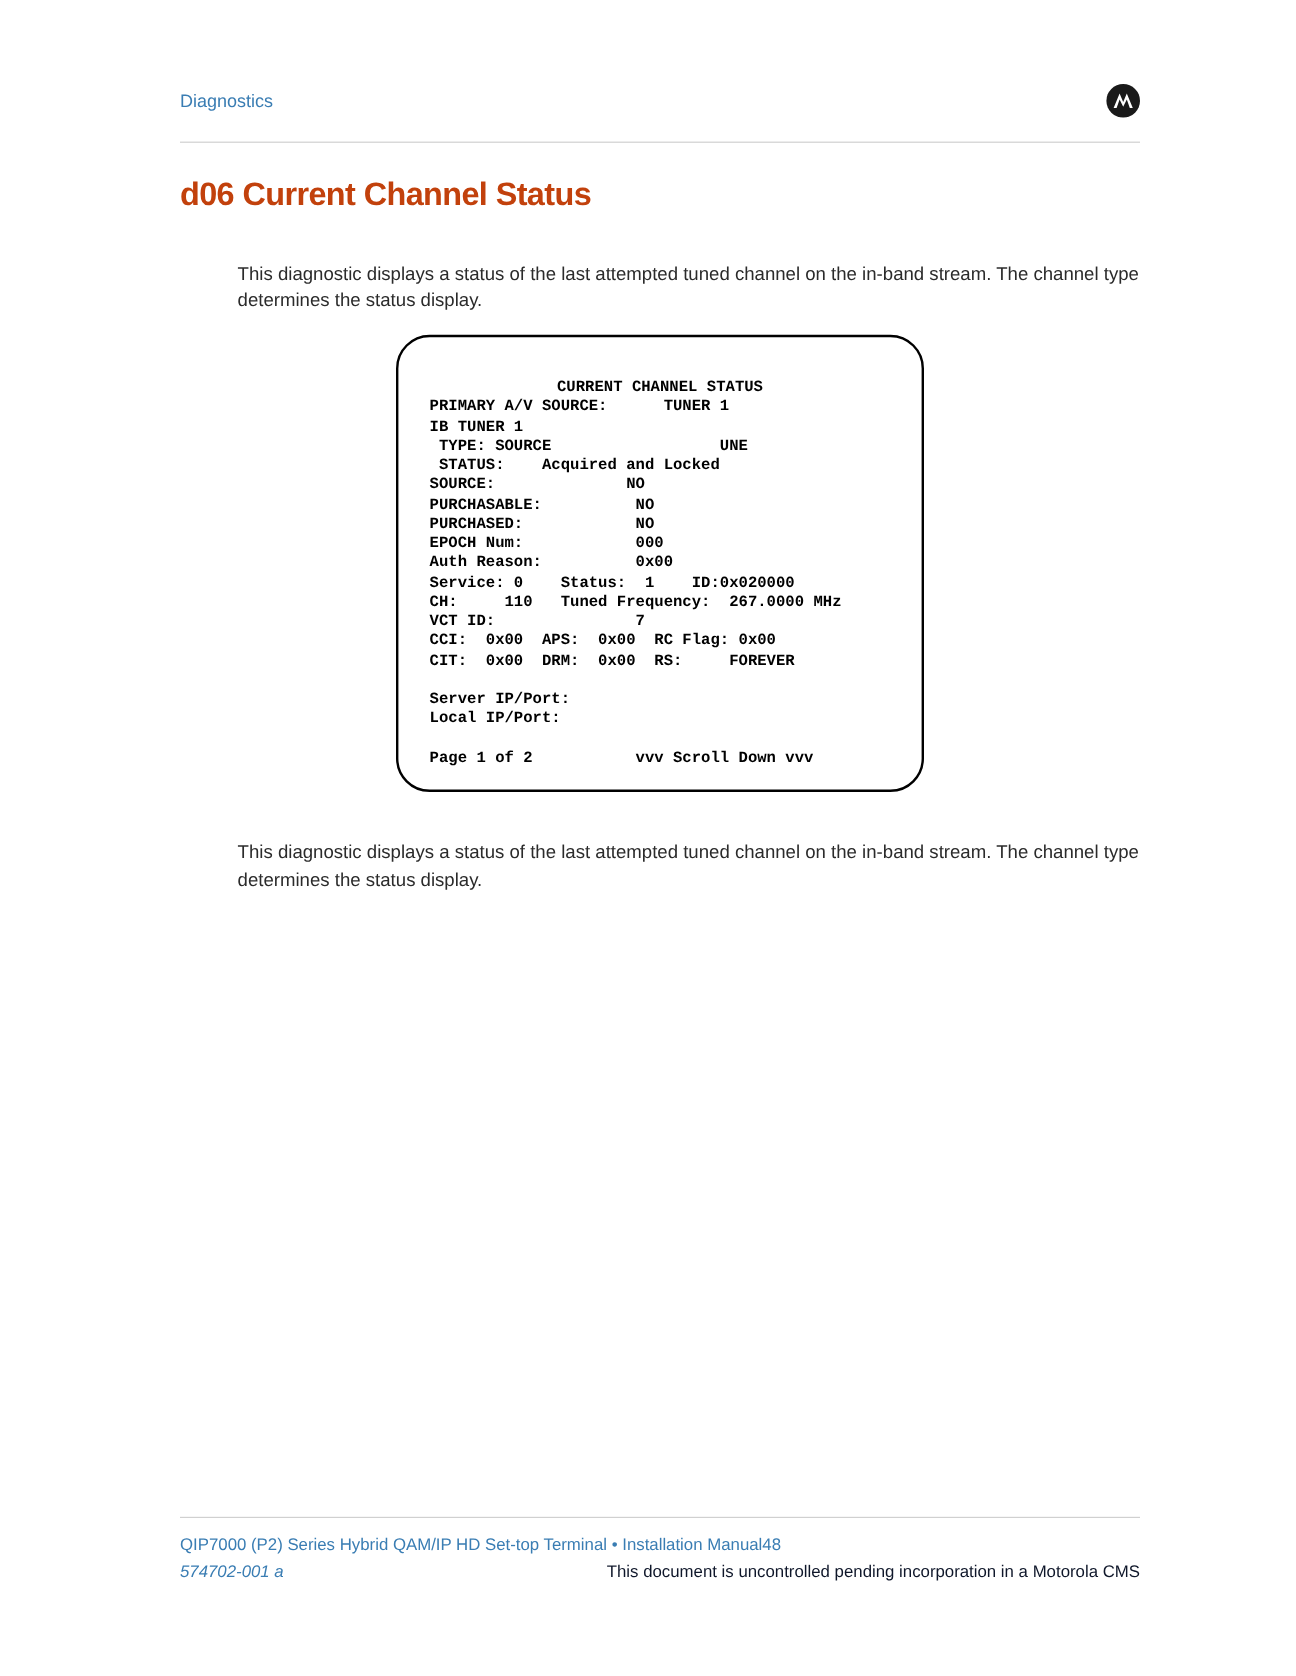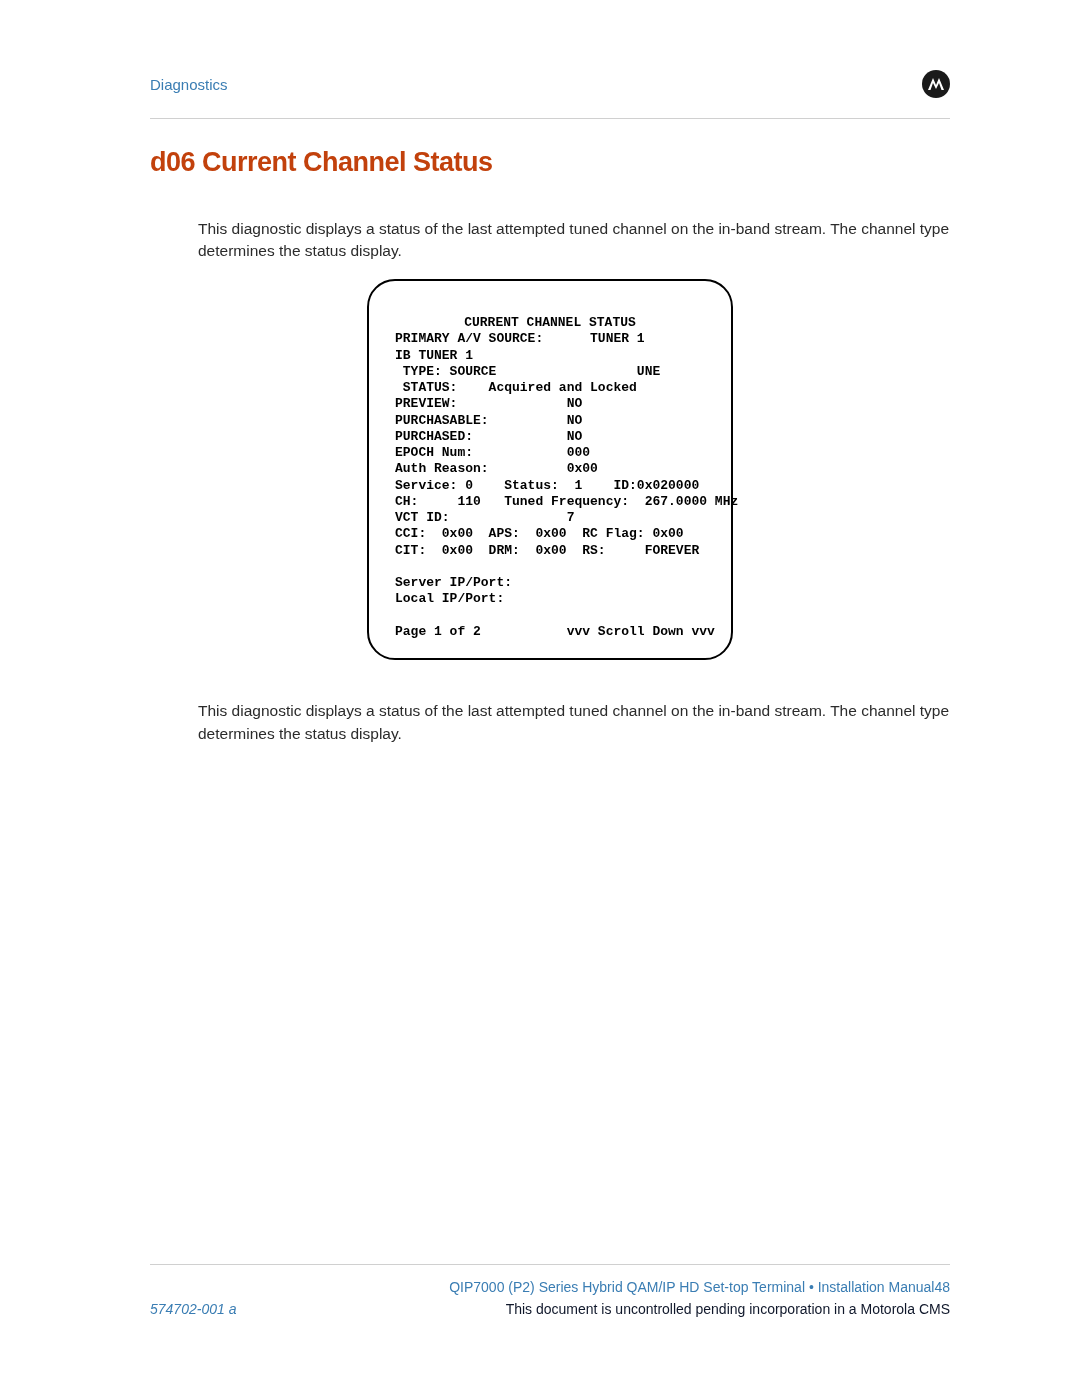--- a/index.html
+++ b/index.html
@@ -46,21 +46,21 @@
   }
   .body-text {
     font-size: 15.5px;
     line-height: 1.45;
     color: #2b2b2b;
     margin-left: 48px;
     margin-right: 0;
     margin-bottom: 16px;
   }
   .screen-box {
-    width: 366px;
+    width: 440px;
     margin: 10px auto 40px auto;
     border: 2.5px solid #000;
     border-radius: 28px;
     padding: 18px 26px 18px 26px;
     font-family: "Courier New", monospace;
     font-size: 13px;
     font-weight: bold;
     color: #000;
     line-height: 1.25;
     white-space: pre;
@@ -74,21 +74,21 @@
     left: 150px;
     right: 130px;
     bottom: 80px;
   }
   .footer-rule {
     border-top: 1px solid #d0d0d0;
     margin-bottom: 14px;
   }
   .footer-line1 {
     display: flex;
-    justify-content: flex-end;
+    justify-content: flex-start;
     color: #3a7db3;
     font-size: 14px;
     margin-bottom: 6px;
   }
   .footer-line2 {
     display: flex;
     justify-content: space-between;
     font-size: 14px;
   }
   .footer-docnum { color: #3a7db3; font-style: italic; }
@@ -110,21 +110,21 @@
 
   <h1 class="section-title">d06 Current Channel Status</h1>
 
   <p class="body-text">This diagnostic displays a status of the last attempted tuned channel on the in-band stream. The channel type determines the status display.</p>
 
   <div class="screen-box">
 <div class="screen-title">CURRENT CHANNEL STATUS</div><span>PRIMARY A/V SOURCE:      TUNER 1</span>
 <span>IB TUNER 1</span>
 <span> TYPE: SOURCE                  UNE</span>
 <span> STATUS:    Acquired and Locked</span>
-<span>PREVIEW:              NO</span>
+<span>SOURCE:              NO</span>
 <span>PURCHASABLE:          NO</span>
 <span>PURCHASED:            NO</span>
 <span>EPOCH Num:            000</span>
 <span>Auth Reason:          0x00</span>
 <span>Service: 0    Status:  1    ID:0x020000</span>
 <span>CH:     110   Tuned Frequency:  267.0000 MHz</span>
 <span>VCT ID:               7</span>
 <span>CCI:  0x00  APS:  0x00  RC Flag: 0x00</span>
 <span>CIT:  0x00  DRM:  0x00  RS:     FOREVER</span>
 <span> </span>

